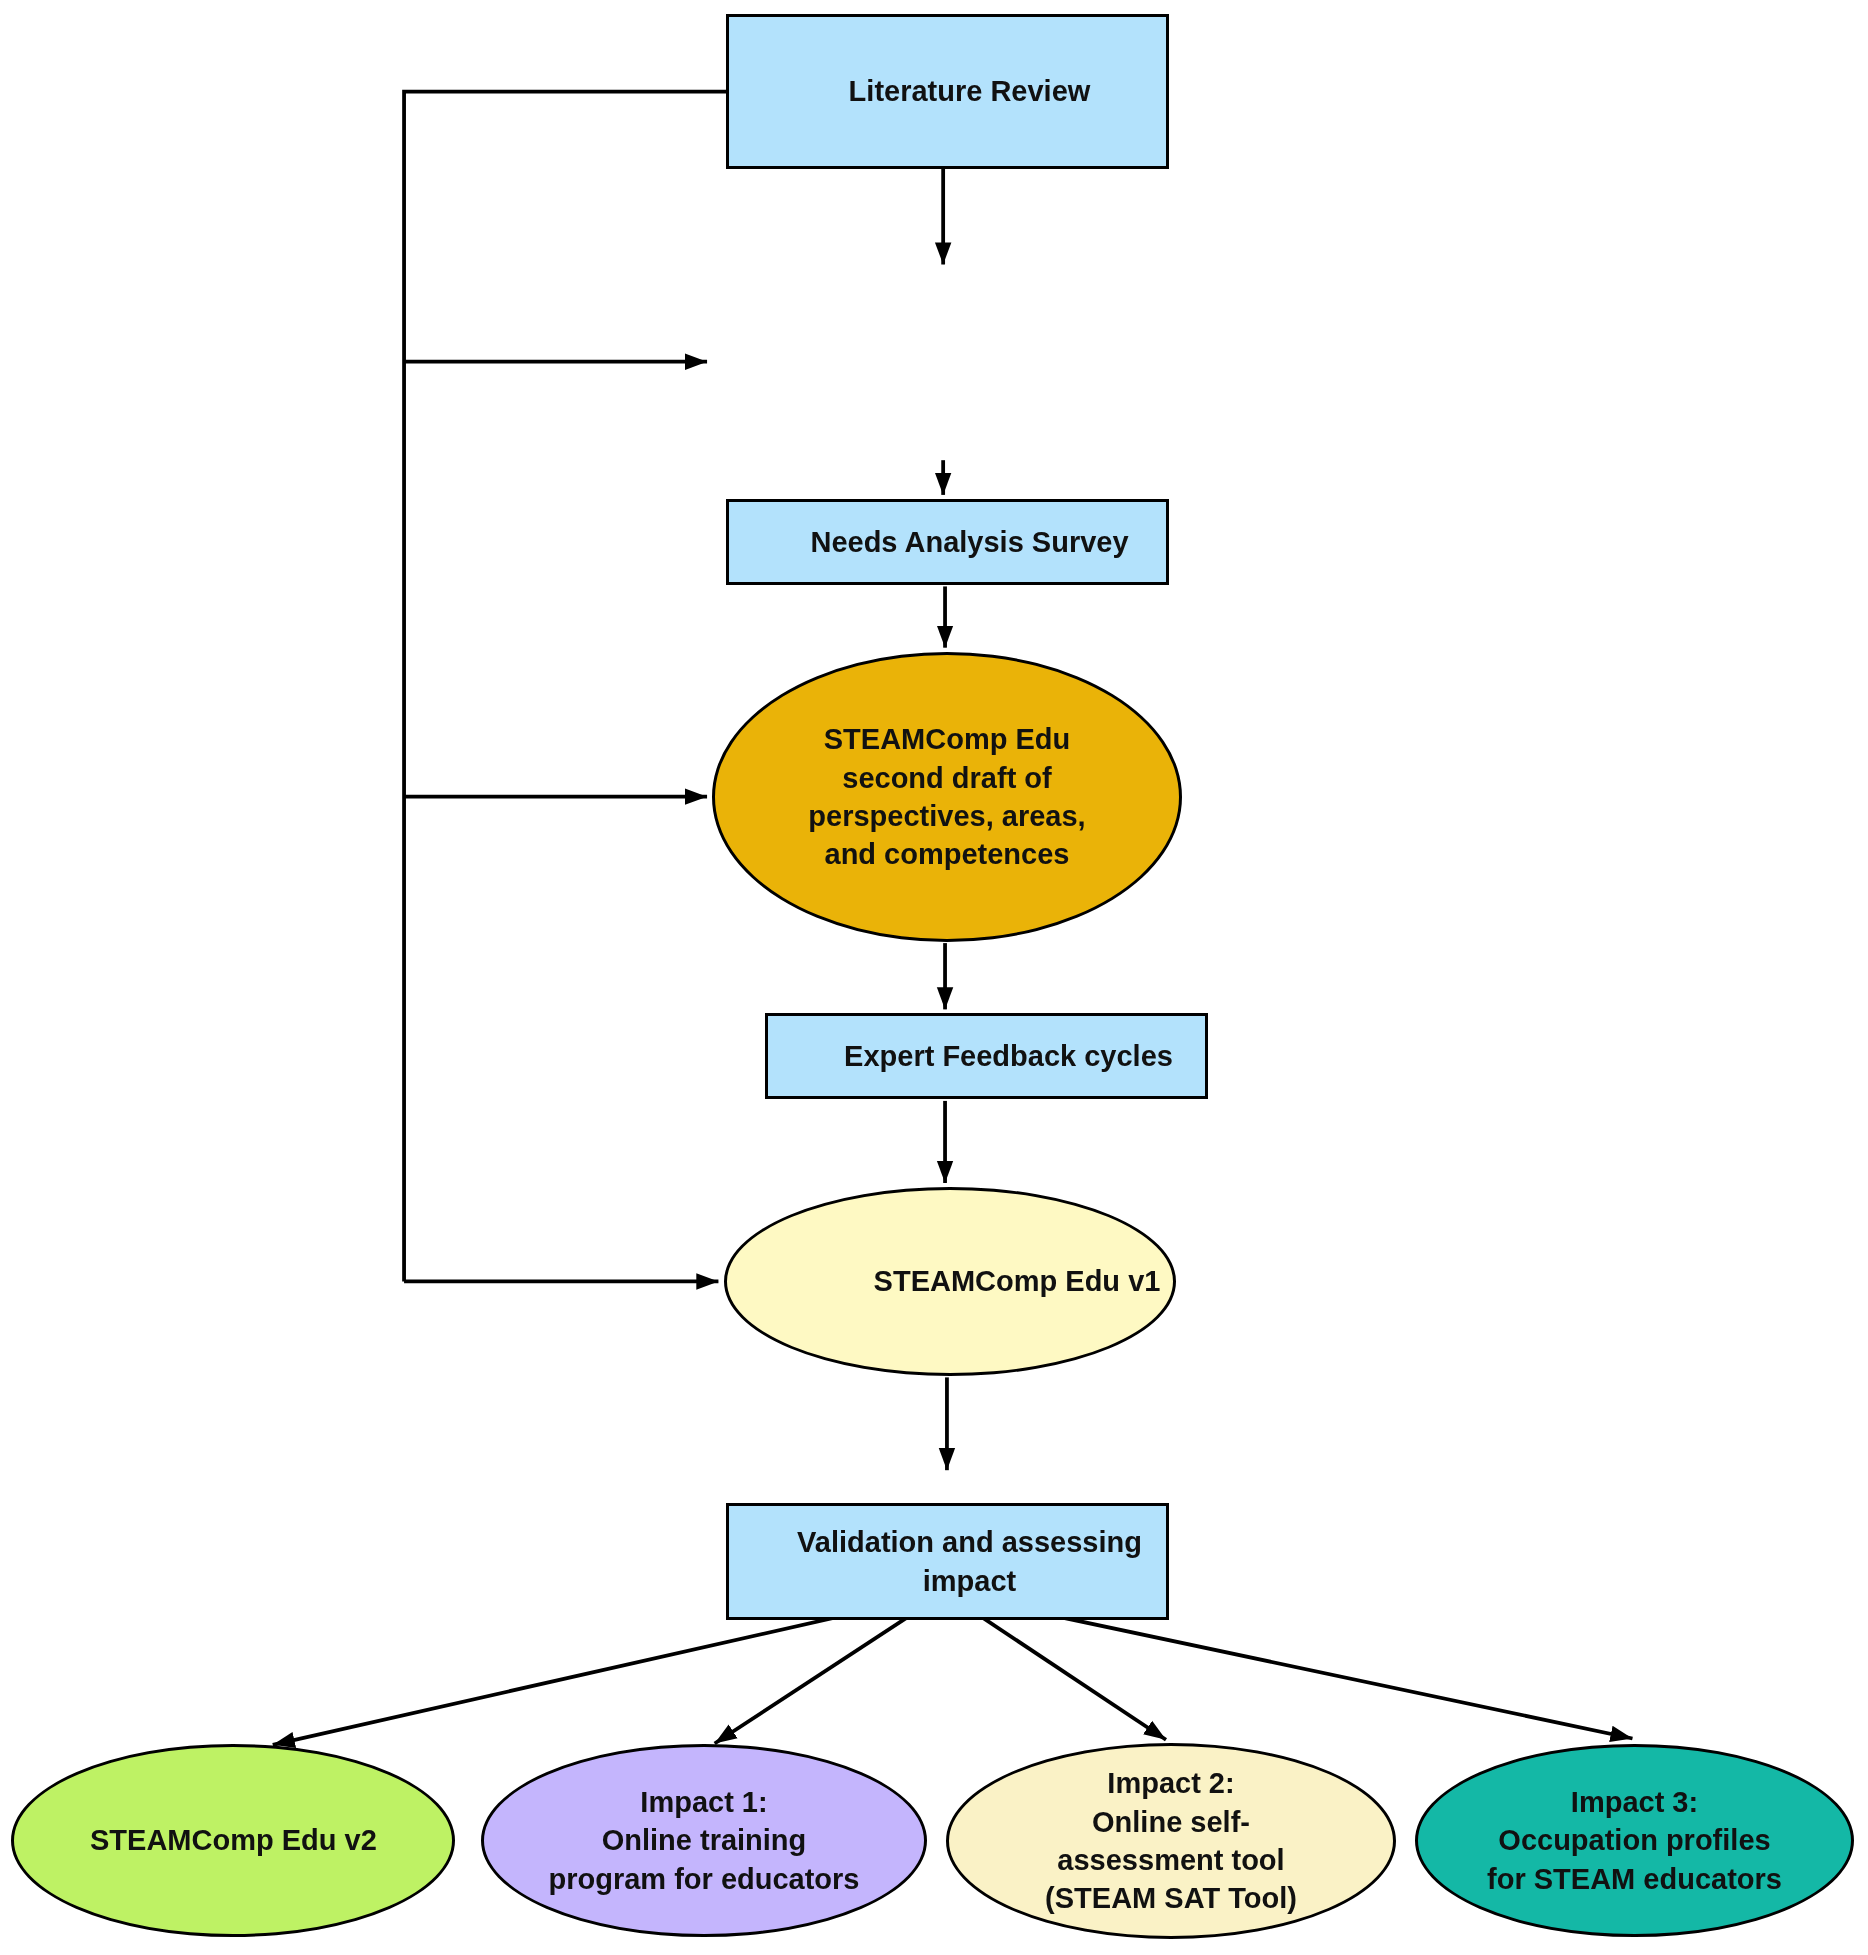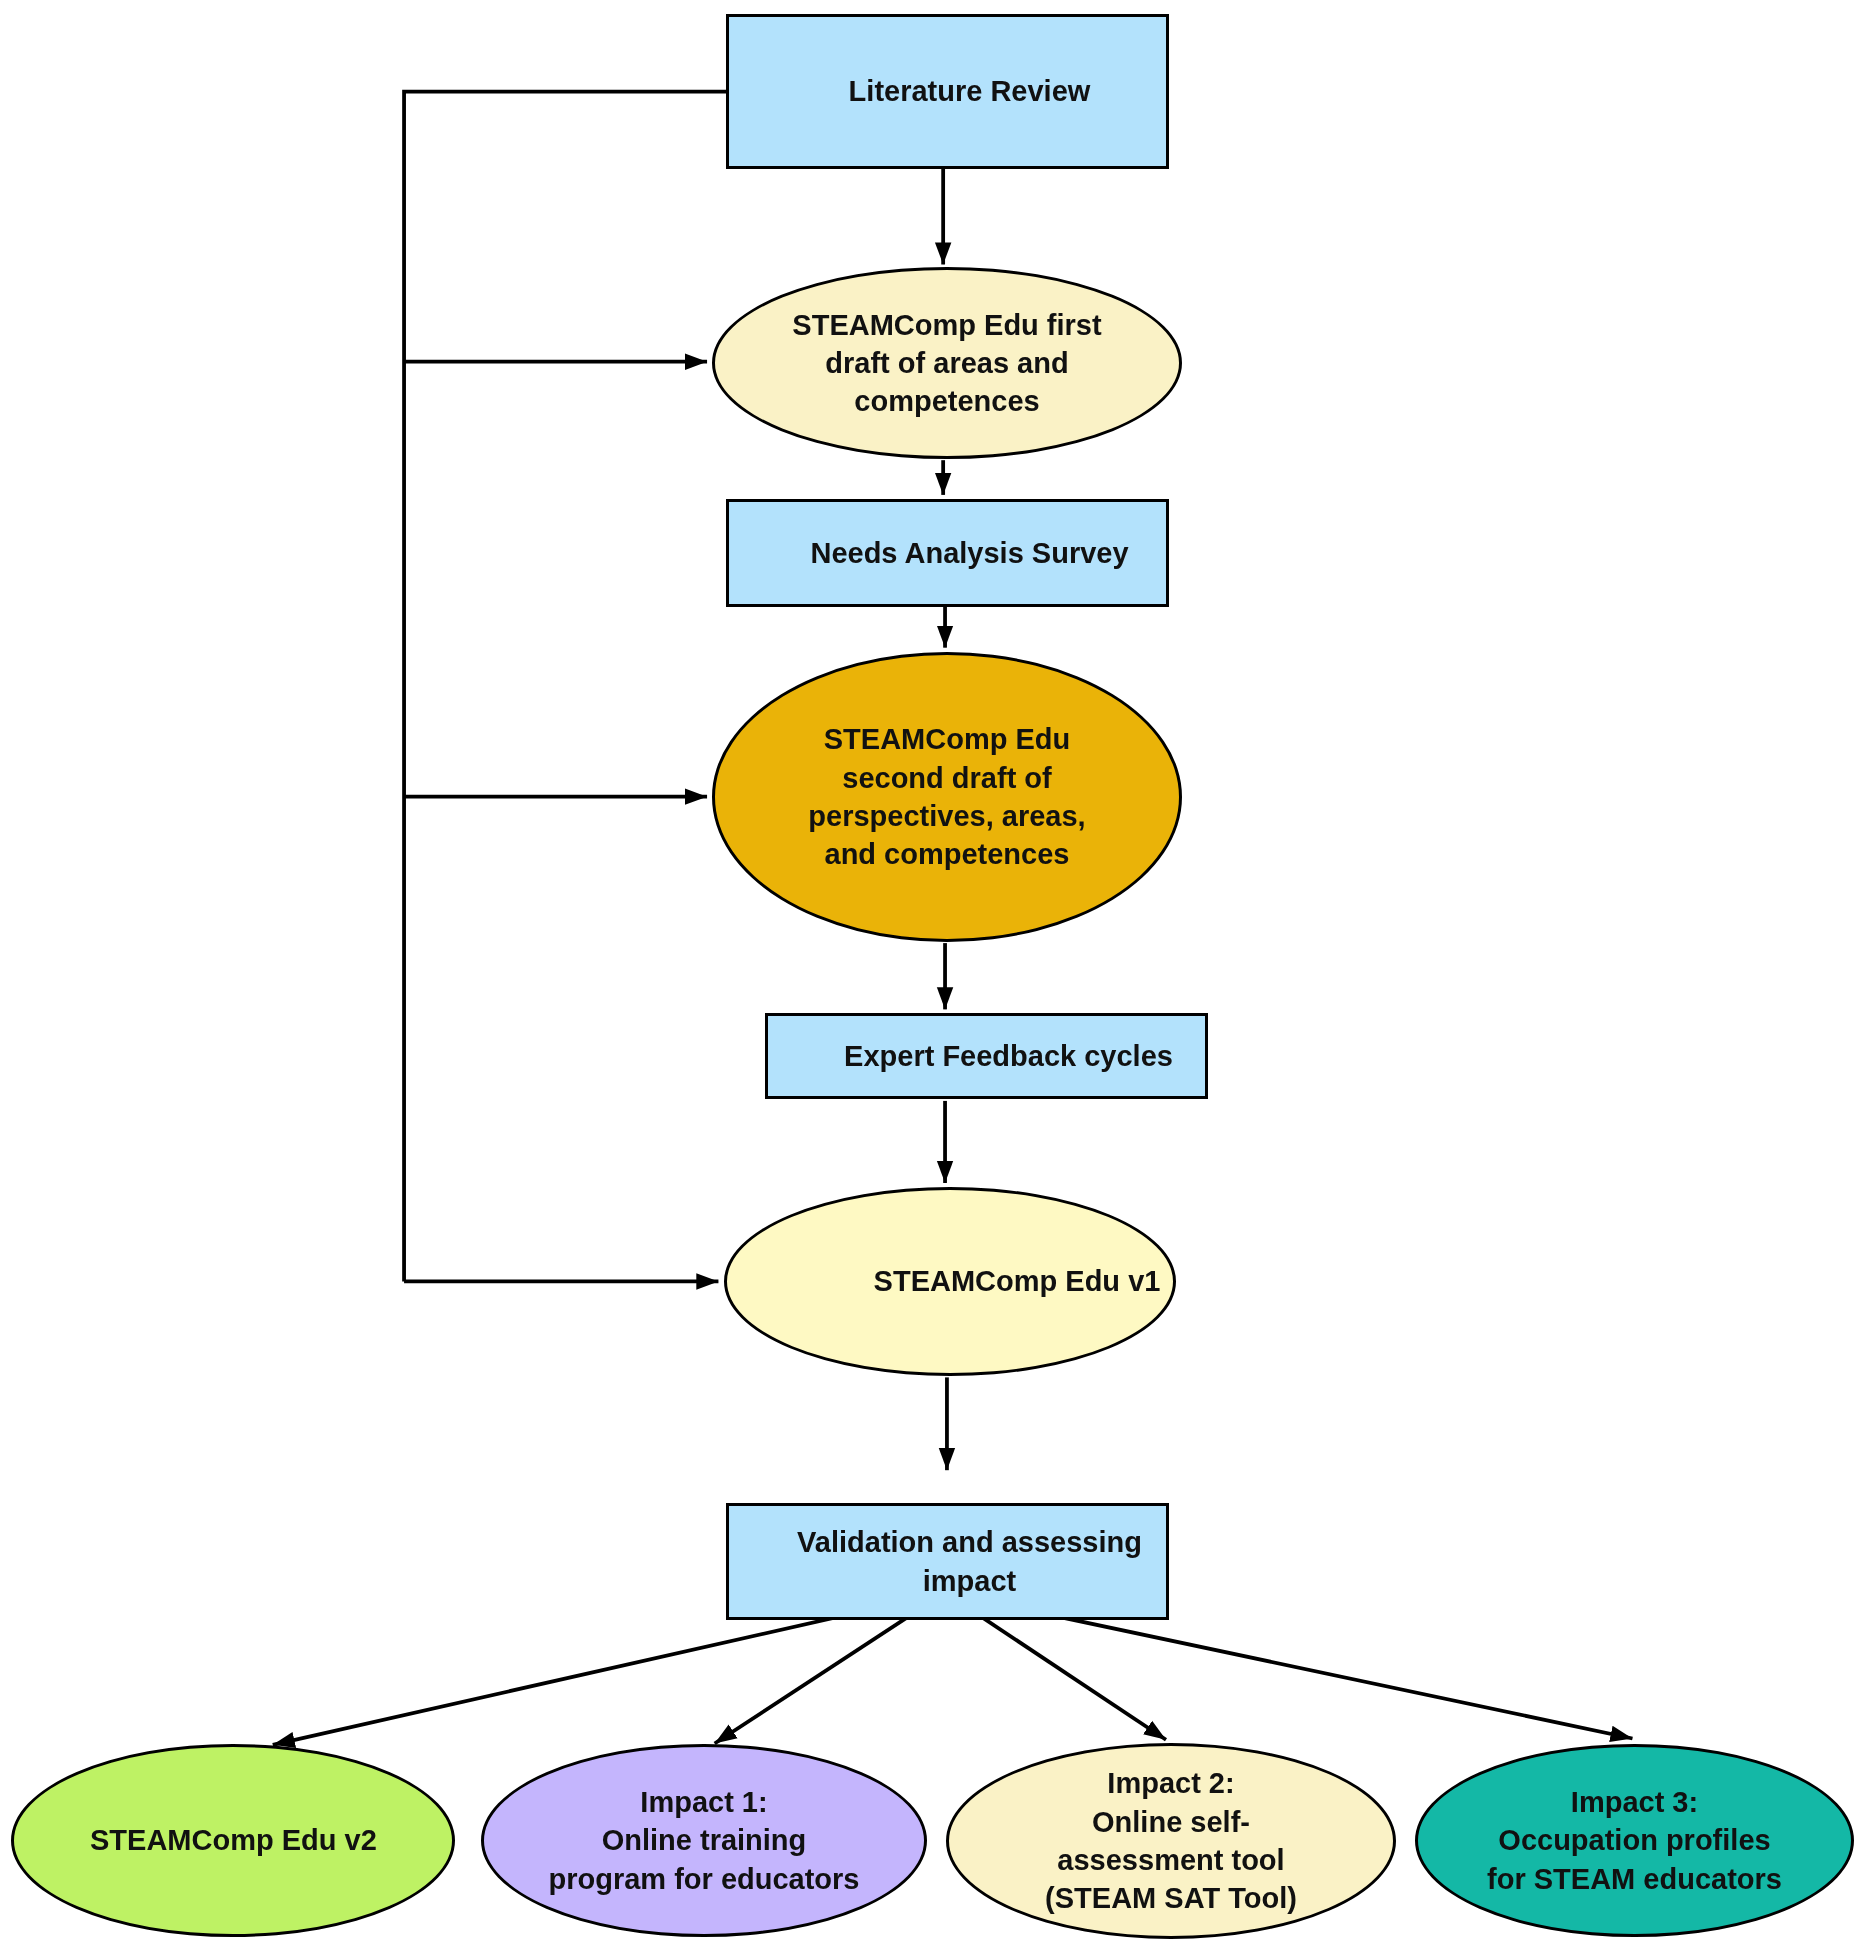--- a/index.html
+++ b/index.html
@@ -78,27 +78,22 @@
     <line x1="1497" y1="2523" x2="432" y2="2764" stroke="#000000" stroke-width="6" marker-end="url(#ah)"></line>
     <line x1="1497" y1="2523" x2="1132" y2="2762" stroke="#000000" stroke-width="6" marker-end="url(#ah)"></line>
     <line x1="1497" y1="2523" x2="1847" y2="2756" stroke="#000000" stroke-width="6" marker-end="url(#ah)"></line>
     <line x1="1497" y1="2523" x2="2586" y2="2754" stroke="#000000" stroke-width="6" marker-end="url(#ah)"></line>
   </svg>
 
   <div class="node process" style="left: 726px; top: 14px; width: 443px; height: 155px; background-color: rgb(179, 226, 252);">
     <span class="label">Literature Review</span>
   </div>
 
-  <div class="node artifact" style="left: 712px; top: 267px; width: 470px; height: 192px; background-color: rgb(250, 242, 198);">
-    <span class="label">STEAMComp Edu first
-draft of areas and
-competences</span>
-  </div>
 
-  <div class="node process" style="left: 726px; top: 499px; width: 443px; height: 108px; background-color: rgb(179, 226, 252);">
+  <div class="node process" style="left: 726px; top: 499px; width: 443px; height: 86px; background-color: rgb(179, 226, 252);">
     <span class="label">Needs Analysis Survey</span>
   </div>
 
   <div class="node artifact" style="left: 712px; top: 652px; width: 470px; height: 290px; background-color: #eab308;">
     <span class="label">STEAMComp Edu
 second draft of
 perspectives, areas,
 and competences</span>
   </div>
 

